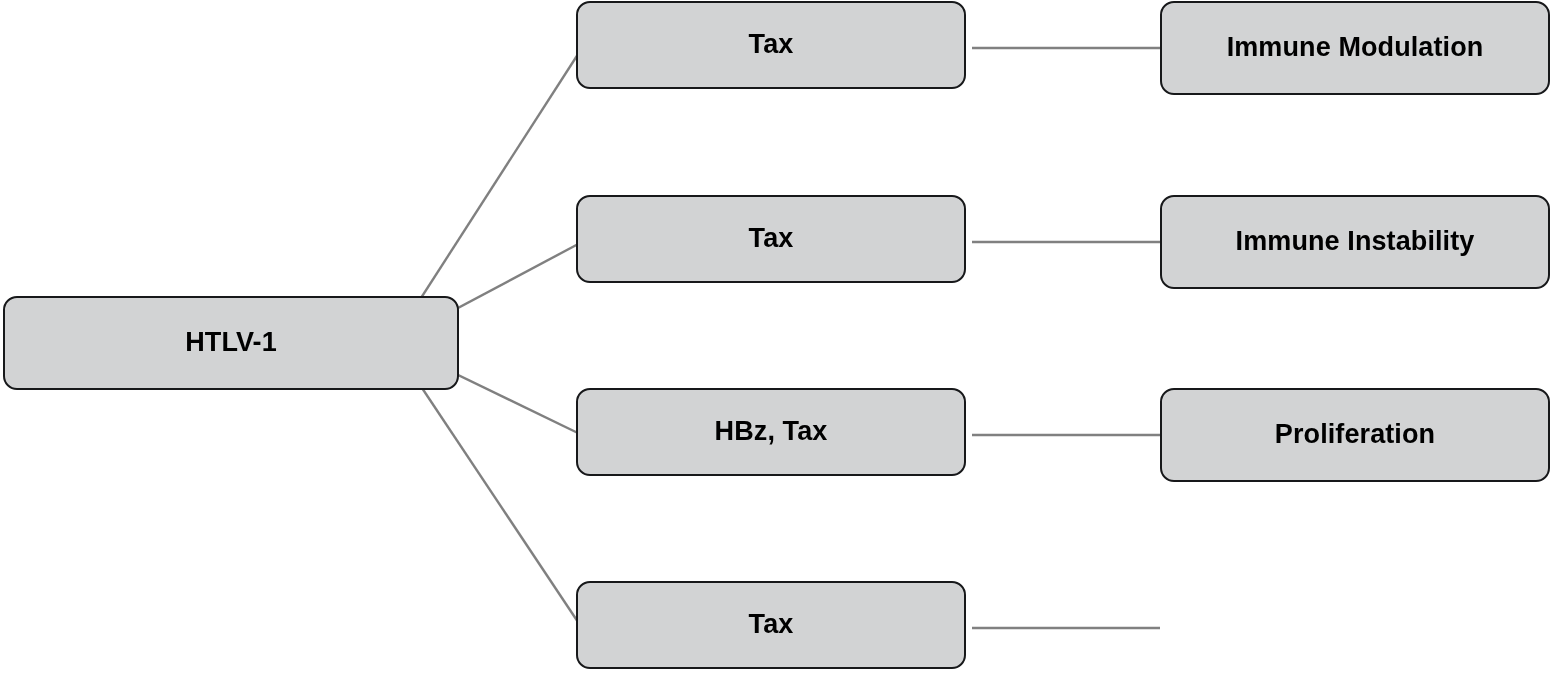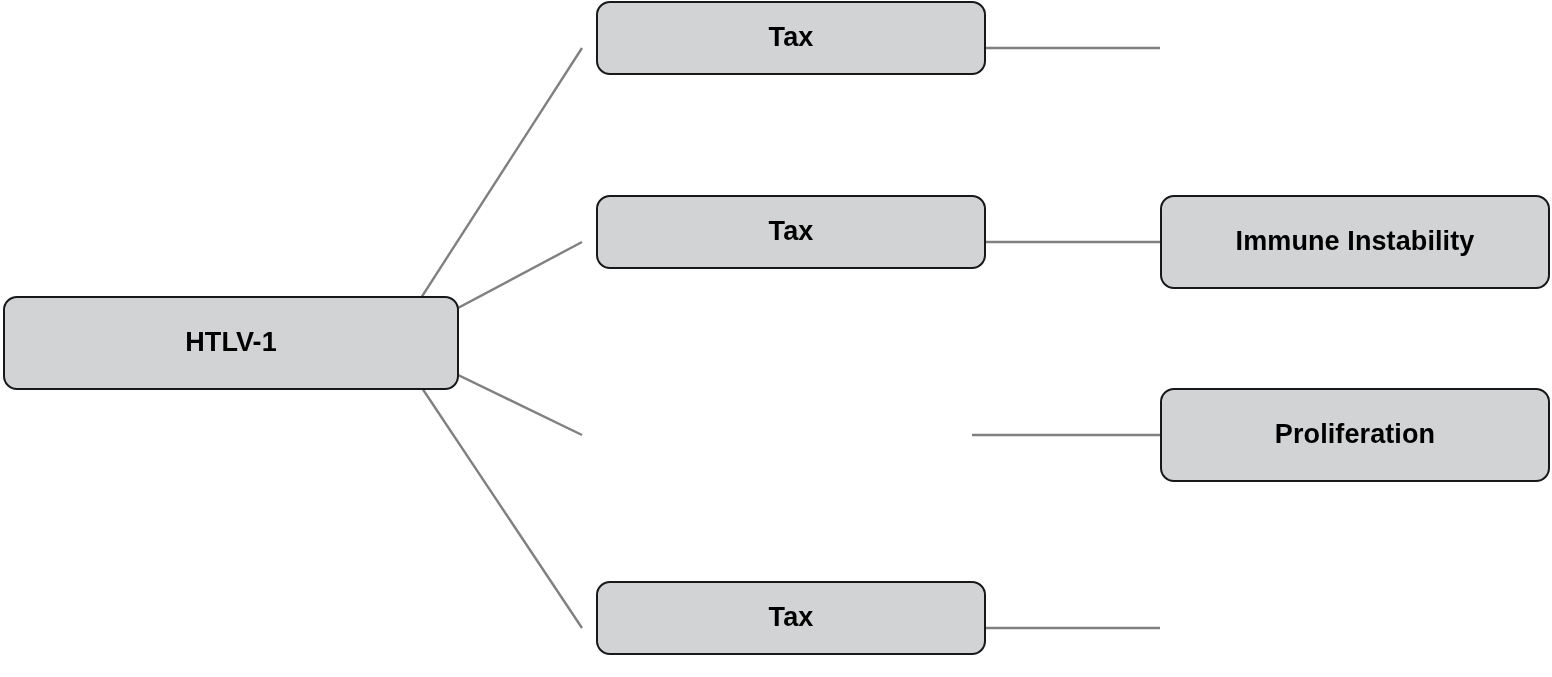--- a/index.html
+++ b/index.html
@@ -40,21 +40,21 @@
   }
   .node-label {
     font-weight: bold;
     font-size: 27px;
     color: #000000;
     letter-spacing: 0.1px;
     line-height: 1.1;
     white-space: nowrap;
   }
   .node-root  { left: 3px;    top: 296px; width: 456px; height: 94px; }
-  .node-mid   { left: 596px;  width: 390px; height: 74px; }
+  .node-mid   { left: 576px;  width: 390px; height: 88px; }
   .node-right { left: 1160px; width: 390px; height: 94px; }
   .row-1 { top: 1px; }
   .row-2 { top: 195px; }
   .row-3 { top: 388px; }
   .row-4 { top: 581px; }
 </style>
 </head>
 <body>
 
 <div id="diagram-canvas">
@@ -73,28 +73,34 @@
     </g>
   </svg>
 
   <div class="node node-root">
     <span class="node-label">HTLV-1</span>
   </div>
 
   <div class="node node-mid row-1">
     <span class="node-label">Tax</span>
   </div>
+  <div class="node node-right row-1">
+    <span class="node-label">Immune Modulation</span>
+  </div>
 
   <div class="node node-mid row-2">
     <span class="node-label">Tax</span>
   </div>
   <div class="node node-right row-2">
     <span class="node-label">Immune Instability</span>
   </div>
 
+  <div class="node node-mid row-3">
+    <span class="node-label">HBz, Tax</span>
+  </div>
   <div class="node node-right row-3">
     <span class="node-label">Proliferation</span>
   </div>
 
   <div class="node node-mid row-4">
     <span class="node-label">Tax</span>
   </div>
 
 </div>
 

